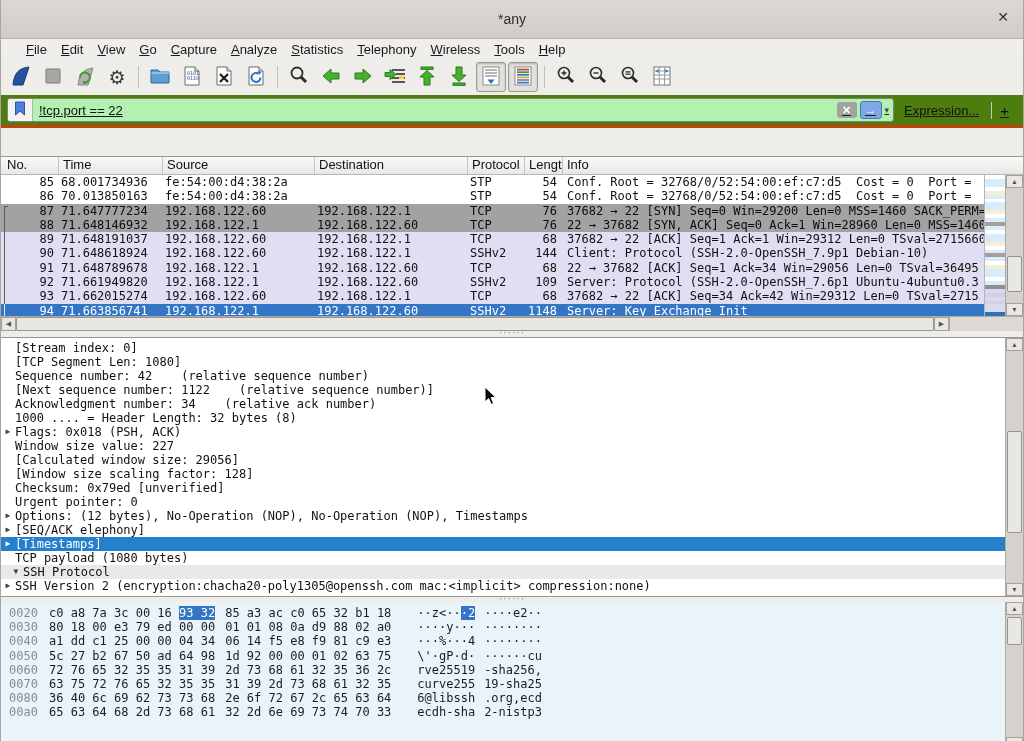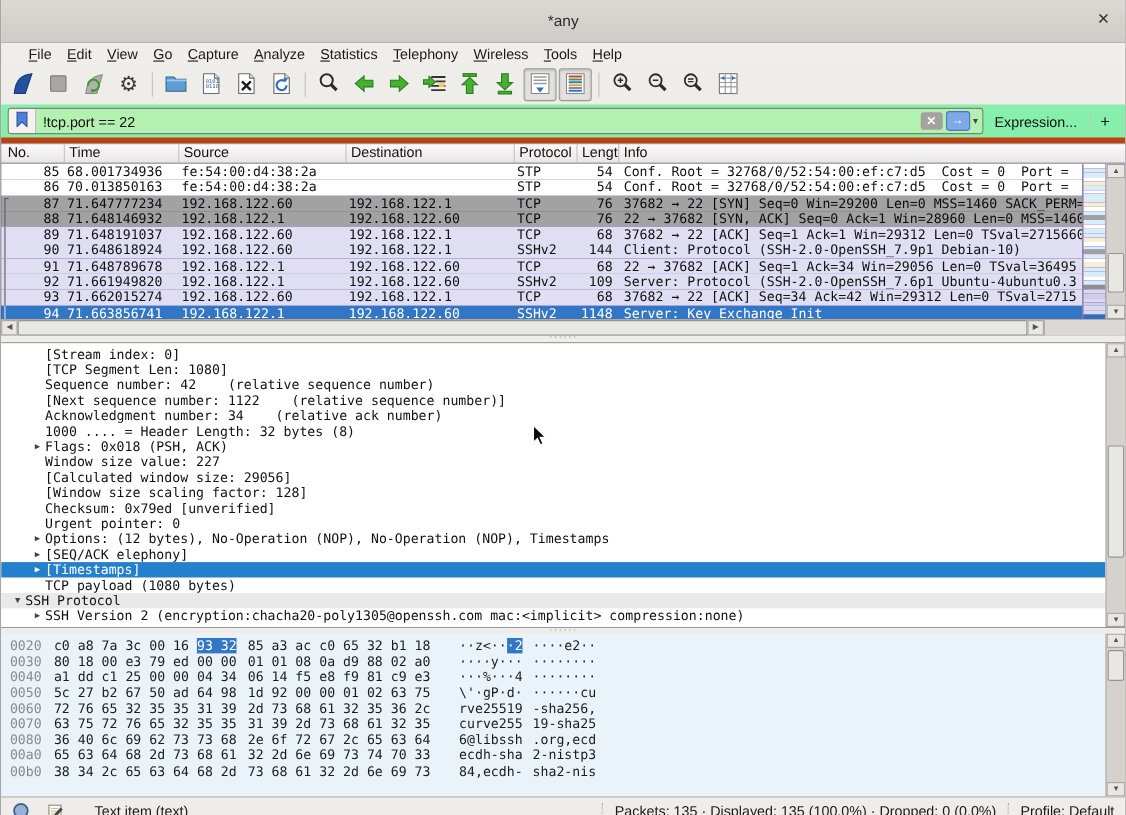--- a/index.html
+++ b/index.html
@@ -16,32 +16,32 @@
   .menubar{height:20px;display:flex;align-items:center;padding-left:18px;background:#f0eeec;}
   .mitem{padding:1px 7px;white-space:nowrap;}
   .mitem u{text-decoration:underline;}
   
   .toolbar{height:36px;display:flex;align-items:center;padding-left:4px;background:#efedea;}
   .tbtn{width:28px;height:28px;display:flex;align-items:center;justify-content:center;margin:0 1px;border:1px solid transparent;border-radius:3px;}
   .tbtn.pressed{background:#e3e1de;border:1px solid #9d9a96;box-shadow:inset 0 1px 2px rgba(0,0,0,.2);}
   .tsep{width:1px;height:22px;background:#c3c0bc;margin:0 5px;}
   .gearglyph{font-size:19px;color:#3a3a3a;line-height:19px;}
   
-  .filterbar{height:30px;display:flex;align-items:center;padding:0 6px;background:#86efac;border-bottom:5px solid #c2410c;}
+  .filterbar{height:30px;display:flex;align-items:center;padding:0 6px;background:#4d7c0f;border-bottom:3px solid #c2410c;text-decoration:underline;}
   .filterfield{flex:1;height:22px;background:#b3f1b0;border:1px solid #828078;border-radius:3px;display:flex;align-items:center;overflow:hidden;}
   .bookmarkbox{width:24px;height:100%;background:#f4f2ef;border-right:1px solid #b5b2ae;display:flex;align-items:center;justify-content:center;}
   .filtertext{flex:1;padding-left:6px;font-size:13px;color:#111;}
   .fbtn{width:20px;height:16px;border-radius:3px;display:flex;align-items:center;justify-content:center;margin-right:3px;font-size:11px;}
   .fclear{background:#a4a2a0;color:#fff;font-weight:bold;}
   .fapply{background:#7fa9e6;border:1px solid #4a79b8;color:#fff;font-weight:bold;}
   .fcaret{color:#444;font-size:9px;margin-right:4px;}
   .exprbtn{padding:0 10px;color:#111;}
   .addbtn{padding:0 8px;font-size:15px;color:#111;border-left:1px solid #c9c6c2;margin-left:2px;}
   
-  .plist{height:174px;background:#4c1d95;border-top:1px solid #9a9792;display:flex;flex-direction:column;}
+  .plist{height:174px;background:#7f1d1d;border-top:1px solid #9a9792;display:flex;flex-direction:column;margin-top:28px;}
   .phead{height:17px;display:flex;background:linear-gradient(#fafafa,#e8e7e5);border-bottom:1px solid #b9b6b2;font-size:13px;color:#111;}
   .hc{border-right:1px solid #c6c3bf;padding-left:4px;white-space:nowrap;overflow:hidden;box-sizing:border-box;line-height:16px;}
   .pbody{flex:1;display:flex;overflow:hidden;}
   .prows{flex:1;overflow:hidden;}
   .prow{height:14.3px;display:flex;font-size:12px;line-height:14.3px;white-space:pre;}
   .prow.plain{background:#fff;color:#111;}
   .prow.gray{background:#a2a2a2;color:#0c0c0c;}
   .prow.lavender{background:#e0def2;color:#111;}
   .prow.selected{background:#3376c5;color:#fff;}
   .pc{overflow:hidden;box-sizing:border-box;}
@@ -71,21 +71,21 @@
   .hcorner{width:73px;background:#dcd9d5;border-left:1px solid #aeaba7;}
   
   .splitter{height:6px;background:#efedea;text-align:center;line-height:4px;color:#8d8a86;font-size:10px;letter-spacing:1px;}
   .splitter2{height:5px;background:#efedea;text-align:center;line-height:3px;color:#8d8a86;font-size:10px;letter-spacing:1px;}
   
   .details{height:258px;background:#fff;border-top:1px solid #9a9792;border-bottom:1px solid #9a9792;display:flex;overflow:hidden;}
   .dlines{flex:1;overflow:hidden;padding-top:3px;}
   .dline{height:14px;line-height:14px;font-size:12px;white-space:pre;display:flex;color:#111;}
   .dline .arr{width:14px;text-align:center;font-size:8px;color:#444;flex:none;}
   .dline.lvl1{padding-left:8px;}
-  .dline.lvl2{padding-left:26px;}
+  .dline.lvl2{}
   .dline.sel{background:#2480cc;color:#fff;}
   .dline.sel .arr{color:#fff;}
   .dline.shade{background:#e9e9e9;}
   
   .hexpane{height:148px;background:#ebf3fa;display:flex;overflow:hidden;}
   .hrows{flex:1;overflow:hidden;padding-top:4px;}
   .hrow{height:14.2px;line-height:14.2px;font-size:12px;white-space:pre;display:flex;color:#1c1c1c;}
   .hoff{width:30px;margin-left:8px;color:#8a8a8a;flex:none;}
   .hg1{margin-left:10px;}
   .hg2{margin-left:10px;}
@@ -406,21 +406,20 @@
 <div class="hexpane">
   <div class="hrows mono" id="hrows">
       <div class="hrow"><div class="hoff">0020</div><div class="hg1">c0 a8 7a 3c 00 16 <span class="bsel">93 32</span></div><div class="hg2">85 a3 ac c0 65 32 b1 18</div><div class="ha1">··z&lt;··<span class="bsel">·2</span></div><div class="ha2">····e2··</div></div>
       <div class="hrow"><div class="hoff">0030</div><div class="hg1">80 18 00 e3 79 ed 00 00</div><div class="hg2">01 01 08 0a d9 88 02 a0</div><div class="ha1">····y···</div><div class="ha2">········</div></div>
       <div class="hrow"><div class="hoff">0040</div><div class="hg1">a1 dd c1 25 00 00 04 34</div><div class="hg2">06 14 f5 e8 f9 81 c9 e3</div><div class="ha1">···%···4</div><div class="ha2">········</div></div>
       <div class="hrow"><div class="hoff">0050</div><div class="hg1">5c 27 b2 67 50 ad 64 98</div><div class="hg2">1d 92 00 00 01 02 63 75</div><div class="ha1">\'·gP·d·</div><div class="ha2">······cu</div></div>
       <div class="hrow"><div class="hoff">0060</div><div class="hg1">72 76 65 32 35 35 31 39</div><div class="hg2">2d 73 68 61 32 35 36 2c</div><div class="ha1">rve25519</div><div class="ha2">-sha256,</div></div>
       <div class="hrow"><div class="hoff">0070</div><div class="hg1">63 75 72 76 65 32 35 35</div><div class="hg2">31 39 2d 73 68 61 32 35</div><div class="ha1">curve255</div><div class="ha2">19-sha25</div></div>
       <div class="hrow"><div class="hoff">0080</div><div class="hg1">36 40 6c 69 62 73 73 68</div><div class="hg2">2e 6f 72 67 2c 65 63 64</div><div class="ha1">6@libssh</div><div class="ha2">.org,ecd</div></div>
       <div class="hrow"><div class="hoff">00a0</div><div class="hg1">65 63 64 68 2d 73 68 61</div><div class="hg2">32 2d 6e 69 73 74 70 33</div><div class="ha1">ecdh-sha</div><div class="ha2">2-nistp3</div></div>
-      <div class="hrow"><div class="hoff">00b0</div><div class="hg1">38 34 2c 65 63 64 68 2d</div><div class="hg2">73 68 61 32 2d 6e 69 73</div><div class="ha1">84,ecdh-</div><div class="ha2">sha2-nis</div></div>
     </div>
   <div class="vscroll">
     <div class="sbtn">▲</div>
     <div class="trough">
         <div class="thumb" style="top:2px;height:26px;"></div>
       </div>
     <div class="sbtn">▼</div>
   </div>
 </div>
 

